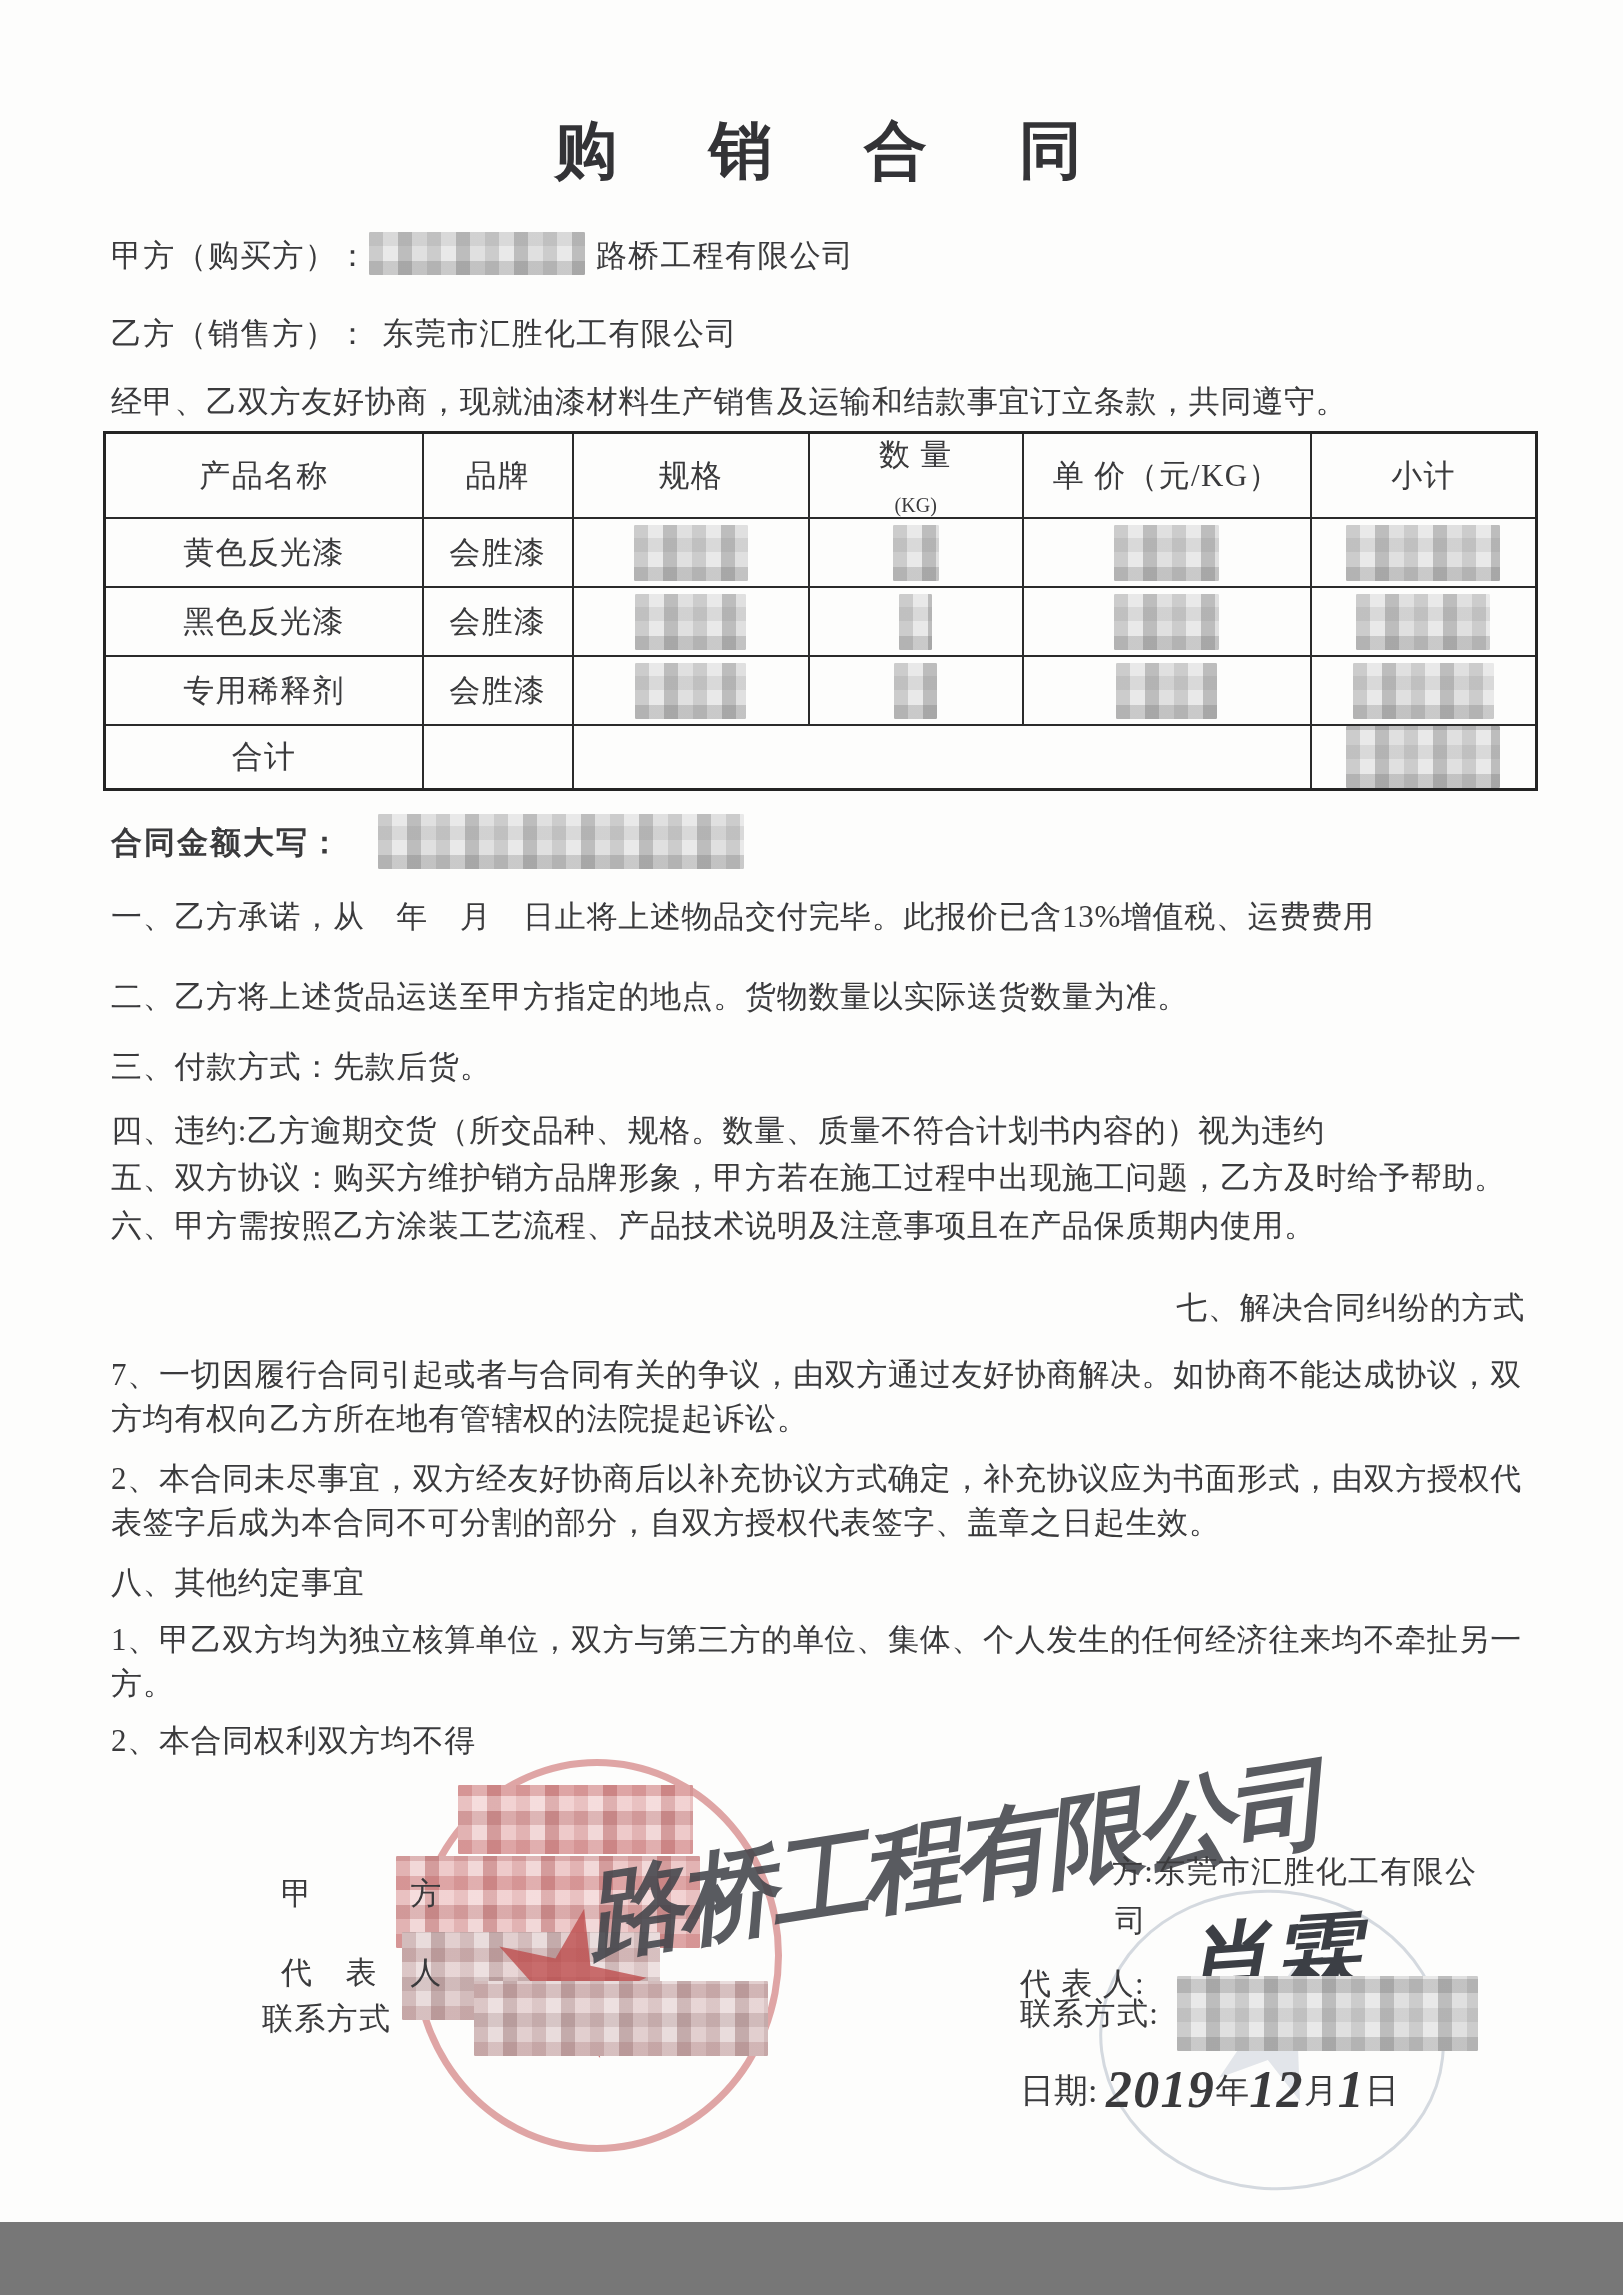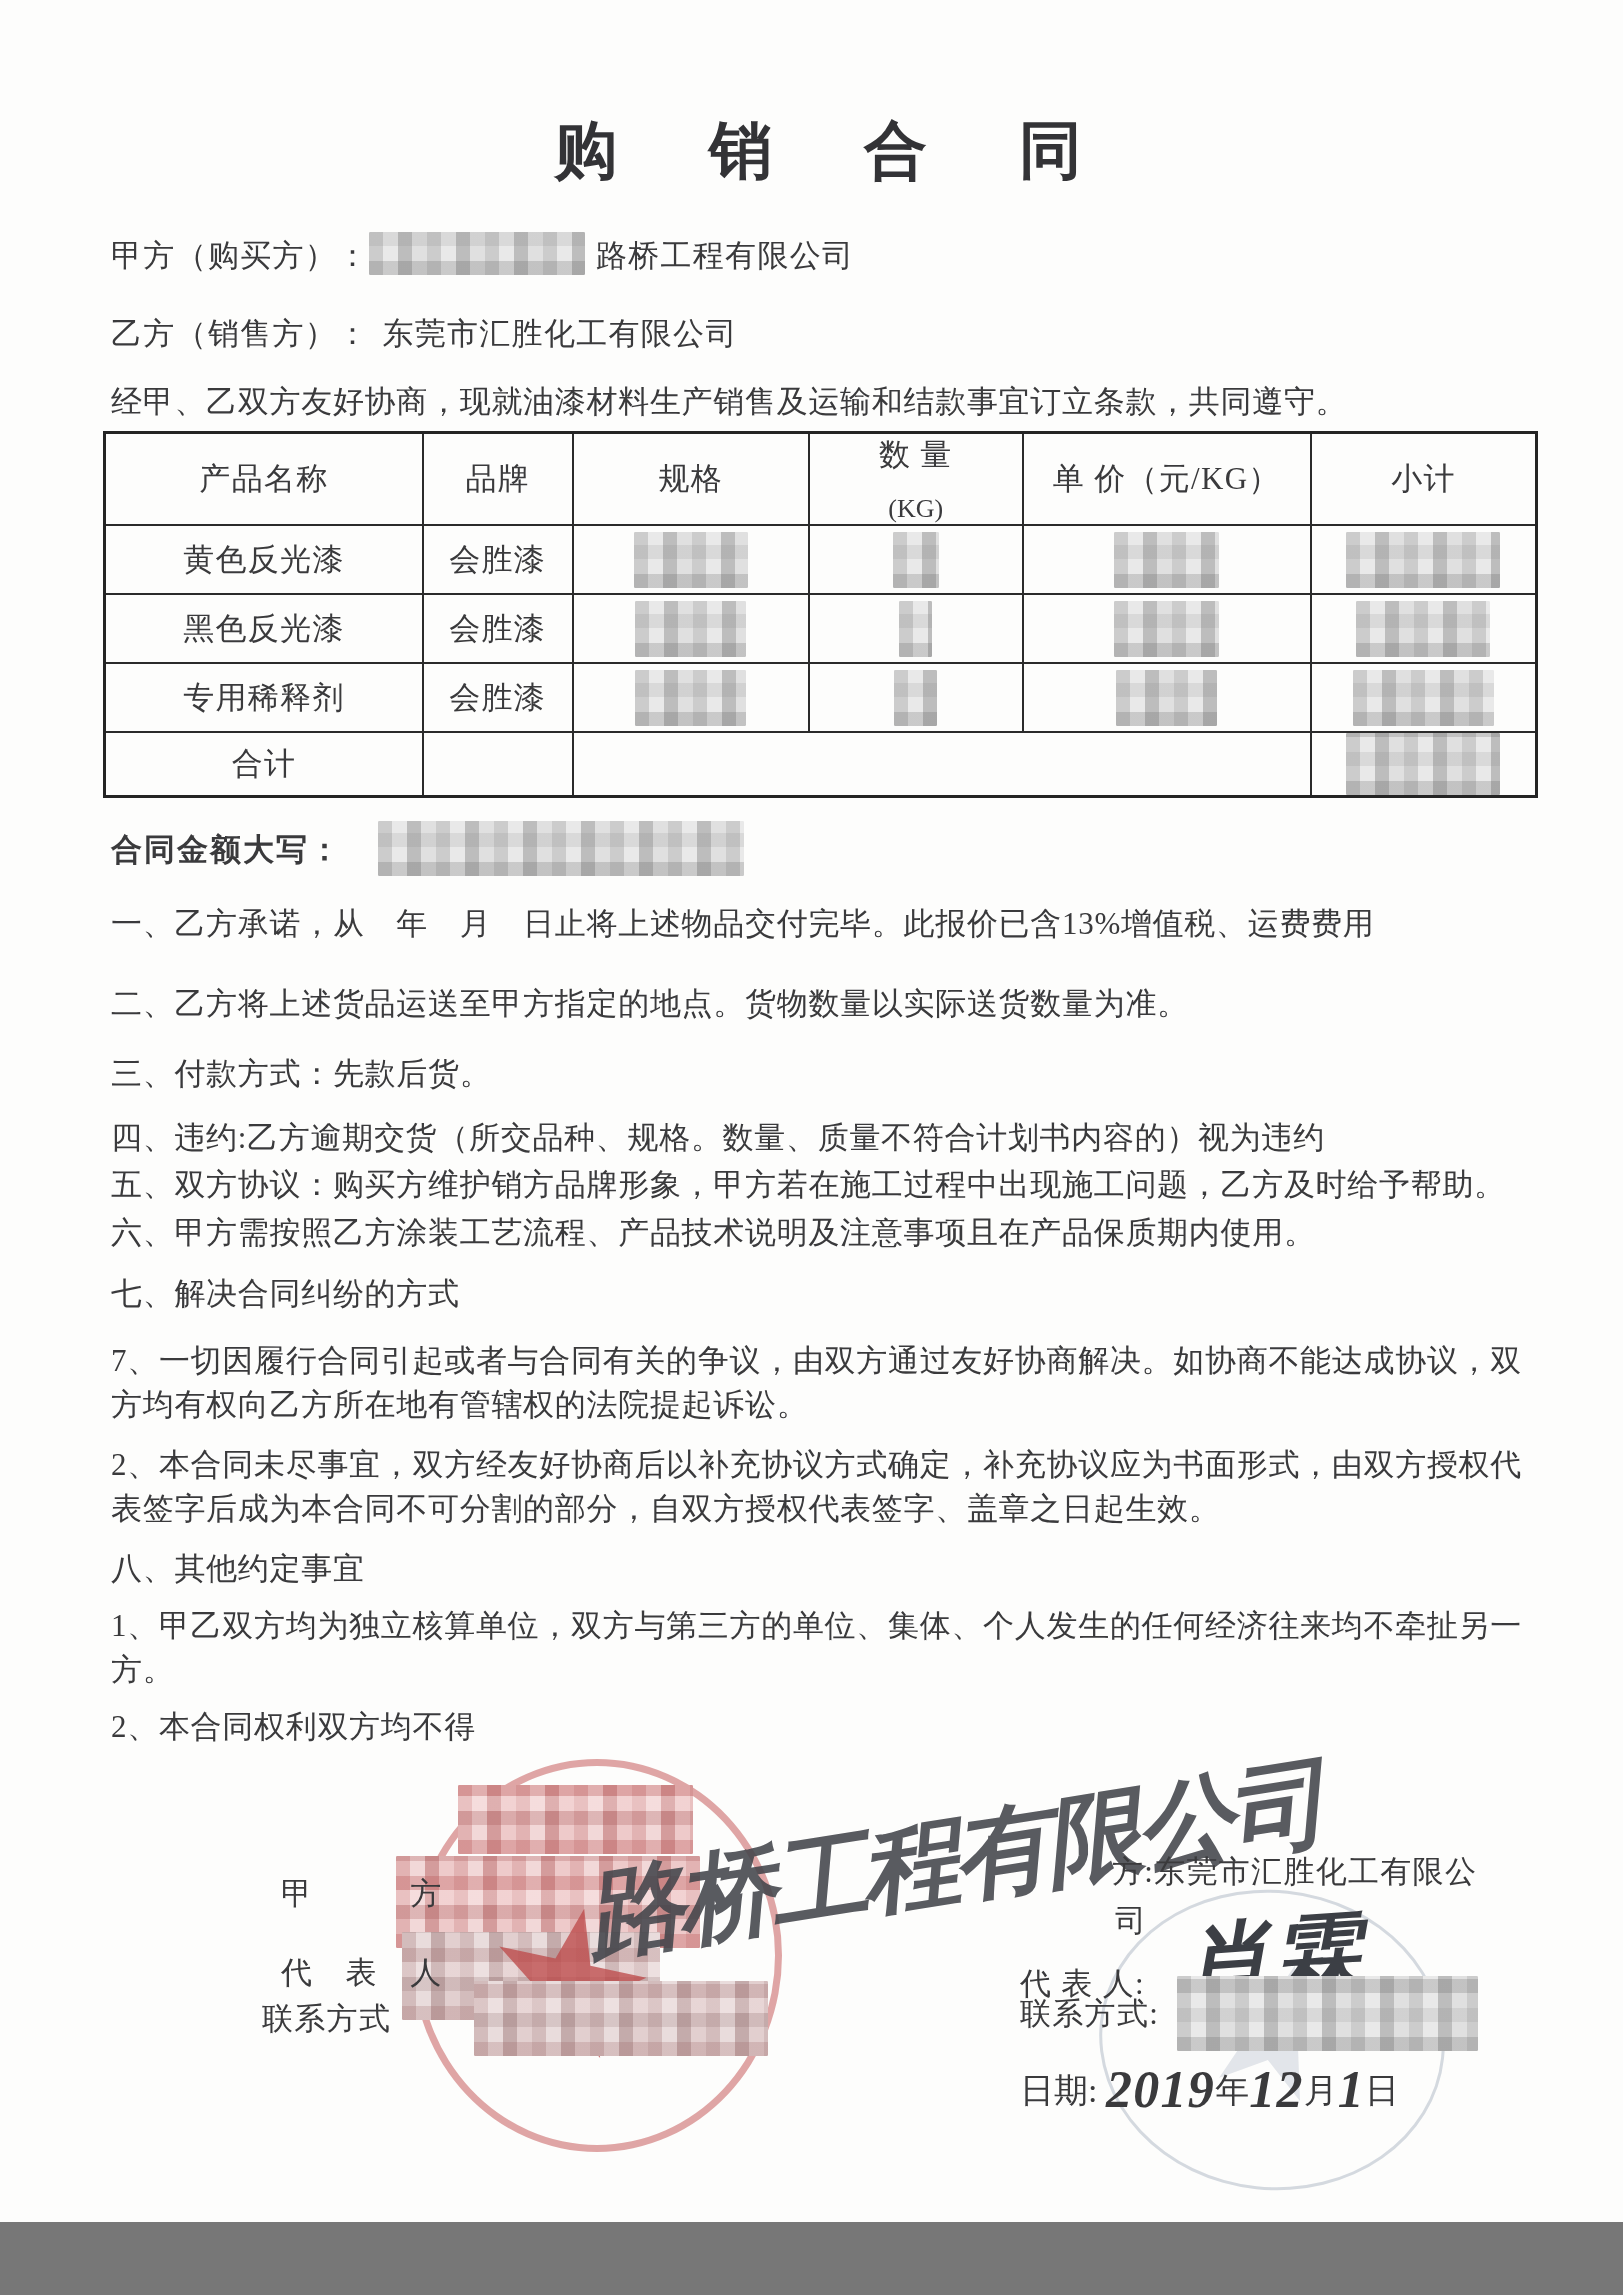--- a/index.html
+++ b/index.html
@@ -54,30 +54,30 @@
   table.goods th, table.goods td {
     border:2px solid #2b2b2b;
     text-align:center; vertical-align:middle;
     font-size:31px; font-weight:normal;
     letter-spacing:1.3px;
     padding:0;
   }
   tr.hdr { height:82px; }
   tr.data { height:69px; }
   tr.total { height:64px; }
-  .hdr-sub { font-size:26px; letter-spacing:0;margin-top:18px; }
+  .hdr-sub { font-size:20px; letter-spacing:0;margin-top:18px; }
   .px-cell { margin:0 auto; }
 
   .amount-line { margin-top:23px; font-size:31px; font-weight:bold; letter-spacing:2px; }
   .amount-line .px-inline { vertical-align:-15.7px; margin-left:36px; }
 
   .clause { font-size:31px; line-height:44px; letter-spacing:0.7px; margin:0; }
   .c1  { margin-top:26px; } .c2  { margin-top:36px; } .c3  { margin-top:26px; }
   .c4  { margin-top:19.6px; } .c5  { margin-top:3.3px;  } .c6  { margin-top:4px; }
-  .c7  { margin-top:17px; } .c8  { margin-top:23px; } .c9  { margin-top:16.3px; }
+  .c7  { margin-top:38px;text-align:right; } .c8  { margin-top:23px; } .c9  { margin-top:16.3px; }
   .c10 { margin-top:16.3px; } .c11 { margin-top:13px; } .c12 { margin-top:13px; }
 
   
   .sig { position:absolute; top:1844px; left:0; width:1623px; height:451px; }
   .sig .abs { position:absolute; }
   .sig-label { font-size:31px; letter-spacing:1.3px; white-space:nowrap; }
 
   .stamp-ring-red {
     left:412px; top:-85px; width:356px; height:379px;
     border:7.2px solid rgba(196,84,84,.52);

